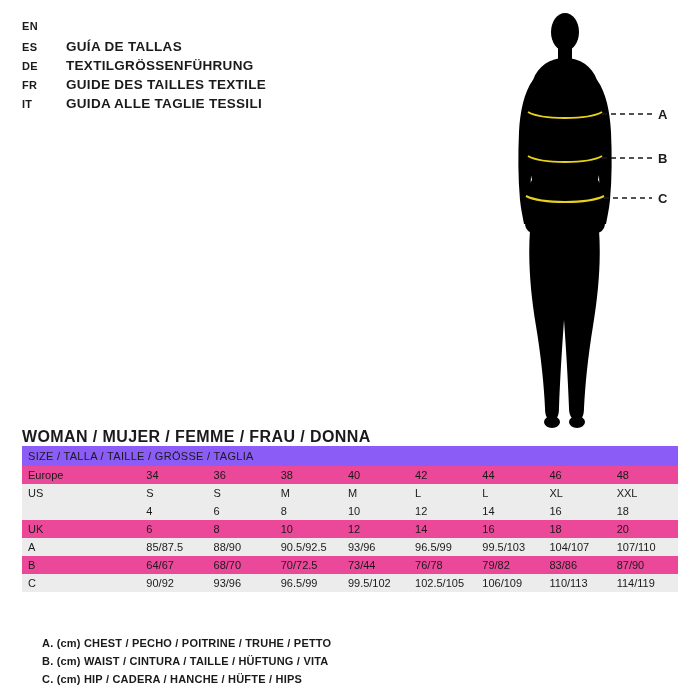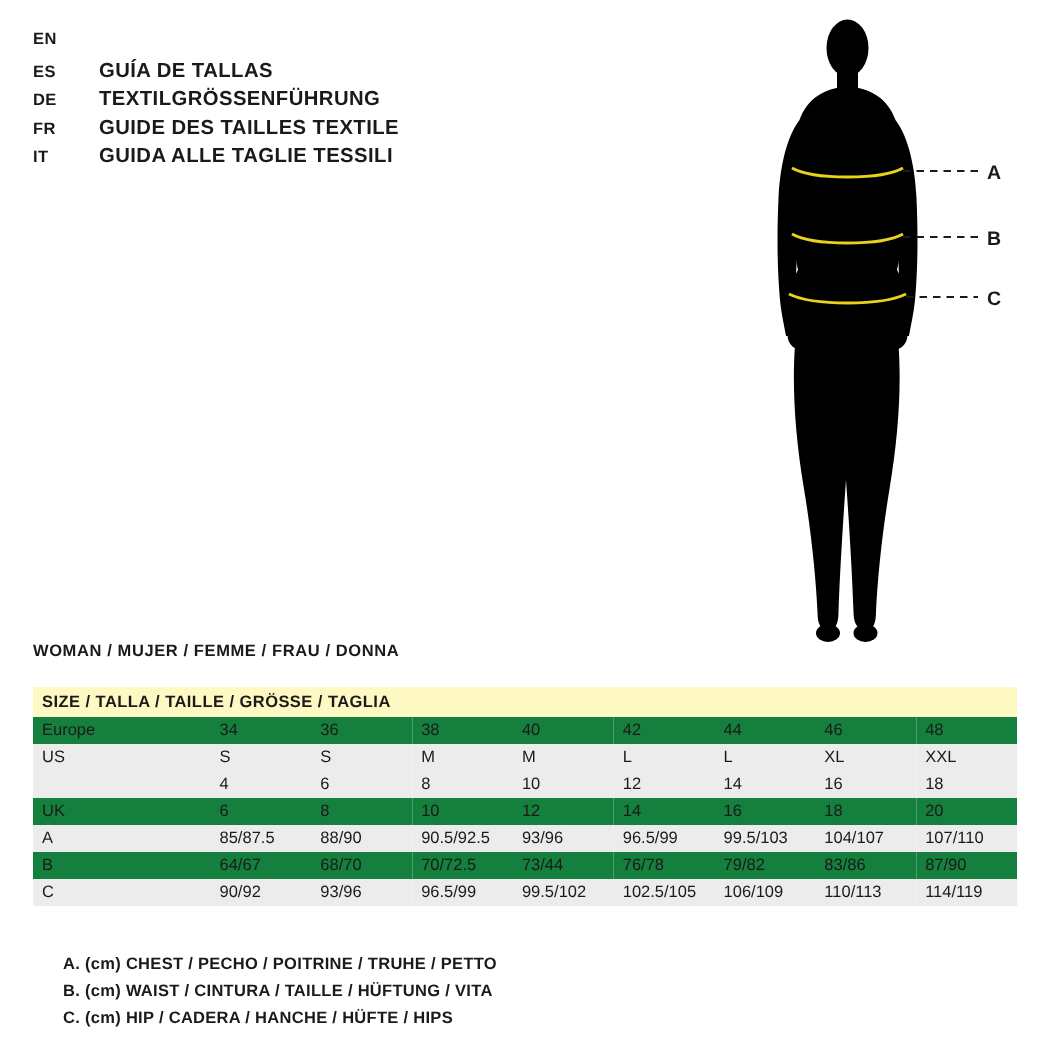--- a/index.html
+++ b/index.html
@@ -76,47 +76,47 @@
   }
 
   
   .table-wrap {
     position: absolute;
     left: 22px;
     top: 428px;
     width: 656px;
   }
   .table-caption {
-    font-size: 11px;
+    font-size: 16px;
     font-weight: bold;
     letter-spacing: 0.4px;
-    padding-bottom: 18px;
+    padding-bottom: 0;
     color: #1a1a1a;
   }
   table.size-table {
     border-collapse: collapse;
     width: 656px;
     table-layout: fixed;
     font-size: 11px;
   }
   table.size-table td {
     padding: 3px 0 3px 6px;
     color: #1a1a1a;
     white-space: nowrap;
   }
   tr.header-row td {
-    background: #fef9c3;
+    background: #8b5cf6;
     font-size: 11px;
     letter-spacing: 0.3px;
-    font-weight: bold;
+    font-weight: normal;
     padding-top: 4px;
     padding-bottom: 4px;
   }
   tr.shaded td { background: #ececec; }
-  tr.plain td { background: #15803d; }
+  tr.plain td { background: #ec4899; }
   .col-label { width: 118px; }
   .col-val { width: 67px; }
 
   
   .footnotes {
     position: absolute;
     left: 22px;
     top: 634px;
     width: 600px;
     margin-left: 20px;

